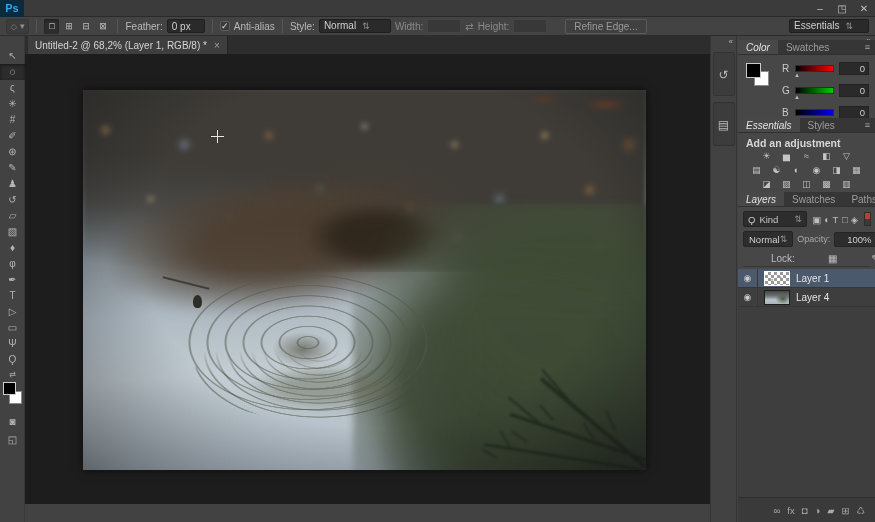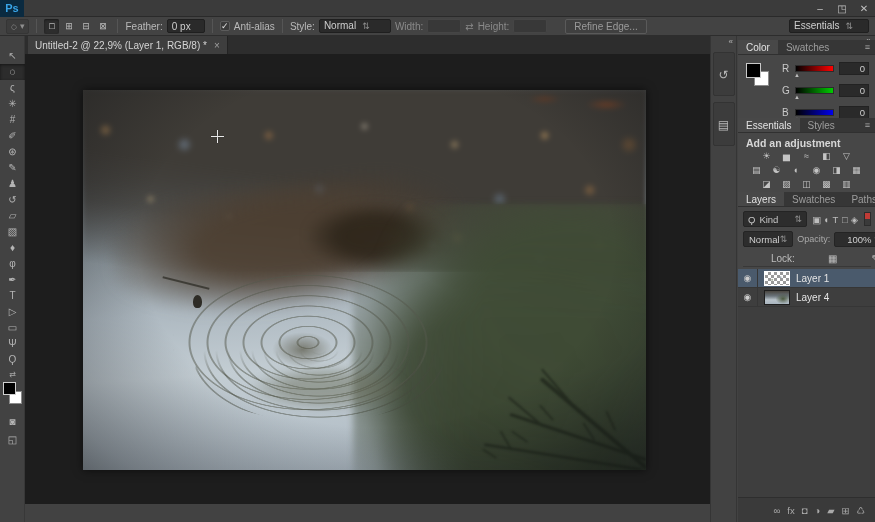--- a/index.html
+++ b/index.html
@@ -145,21 +145,21 @@
   .mini-dock .dockbtn { display:block; width:22px; height:44px; margin:6px auto 0; background:#3c3c3c;
                border:1px solid #333; border-radius:2px; text-align:center; line-height:44px;
                color:#b9b9b9; font-size:12px; }
 
   
   .dock { position:absolute; left:738px; top:36px; right:0; bottom:0; background:#424242; }
   .dock-collapse { position:absolute; top:0; right:4px; font-size:8px; color:#b5b5b5; }
   .panel-tabs { position:absolute; left:0; right:0; height:15px; background:#363636; display:flex;
                 font-size:10px; border-bottom:1px solid #303030; }
   .ptab { padding:0 8px; line-height:15px; color:#9d9d9d; }
-  .ptab.active { background:#484848; color:#e2e2e2; }
+  .ptab.active { background:#484848; color:#e2e2e2;font-style:italic; }
   .pmenu { margin-left:auto; padding:0 5px; color:#a8a8a8; font-size:9px; line-height:15px; }
   .pbody { position:absolute; left:0; right:0; background:#474747; }
 
   
   .csw-fg { position:absolute; left:8px; top:8px; width:15px; height:15px; background:#000; border:1px solid #c9c9c9; z-index:2; }
   .csw-bg { position:absolute; left:16px; top:16px; width:15px; height:15px; background:#fff; border:1px solid #8a8a8a; }
   .crow { position:absolute; left:44px; right:6px; height:14px; display:flex; align-items:center; gap:5px; }
   .clabel { width:8px; font-size:10px; color:#c9c9c9; }
   .ctrack { position:relative; flex:1; height:7px; border:1px solid #2c2c2c; }
   .ctrack-r { background:linear-gradient(90deg,#000,#f00); }
@@ -294,21 +294,21 @@
       </div>
     <div class="swap-mini" data-name="swap-colors-icon">⇄</div>
     <div class="fg-swatch" data-name="foreground-color-swatch"></div>
     <div class="bg-swatch" data-name="background-color-swatch"></div>
     <div class="tool-extra" style="top:380px" data-name="quick-mask-button">◙</div>
     <div class="tool-extra" style="top:398px" data-name="screen-mode-button">◱</div>
   </div>
 
   <div class="tabbar" data-name="document-tab-bar">
     <div class="doc-tab" data-name="document-tab">
-      <span data-name="document-title">Untitled-2 @ 22,9% (Layer 1, RGB/8) *</span>
+      <span data-name="document-title">Untitled-2 @ 68,2% (Layer 1, RGB/8) *</span>
       <span class="tab-close" data-name="tab-close-icon">×</span>
     </div>
   </div>
 
   <div class="canvas" data-name="canvas-area">
     <div id="photo" data-name="canvas-image">
       <div class="gravel-top" data-name="gravel-texture"></div>
       <div class="gravel-right" data-name="gravel-texture-right"></div>
       <div class="dark-mass" data-name="tree-reflection"></div>
       <div class="dark-blob" data-name="tree-reflection-core"></div>

